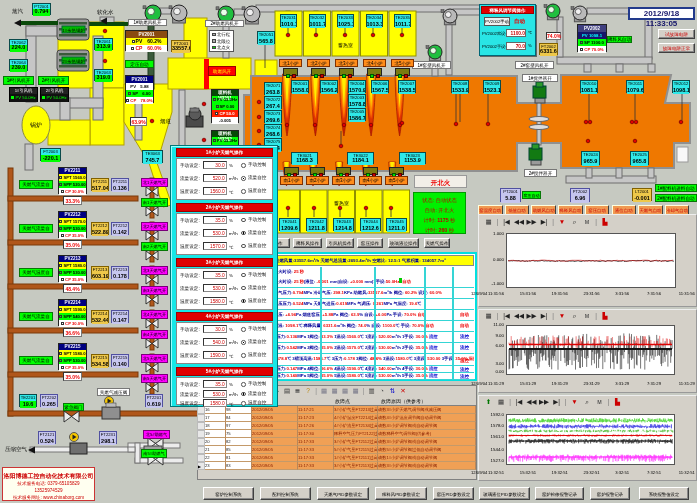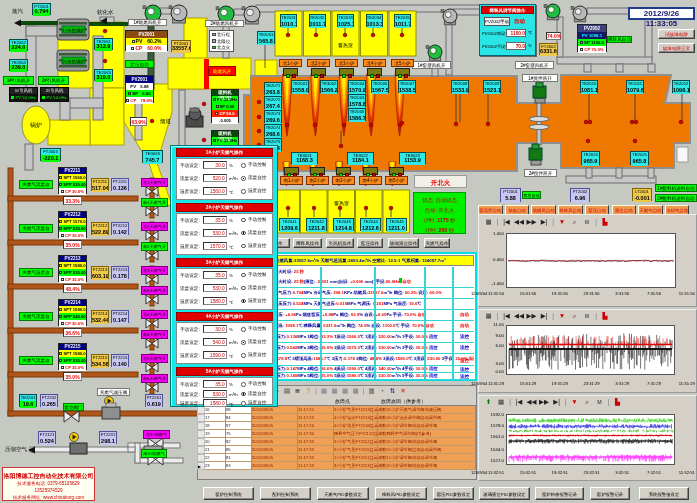--- a/index.html
+++ b/index.html
@@ -551,21 +551,21 @@
     <div class="ab " style="left:388px;top:238px;width:31px;height:10px;background:#d4d0c8;border:1px solid #404040;border-top-color:#fff;border-left-color:#fff;box-shadow:inset -1px -1px 0 #888;color:#000;font-size:4.6px;line-height:10px;text-align:center;overflow:hidden">玻璃液位操作</div>
     <div class="ab " style="left:424px;top:238px;width:26px;height:10px;background:#d4d0c8;border:1px solid #404040;border-top-color:#fff;border-left-color:#fff;box-shadow:inset -1px -1px 0 #888;color:#000;font-size:4.6px;line-height:10px;text-align:center;overflow:hidden">天燃气操作</div>
     <div class="ab " style="left:478.0px;top:205px;width:24.5px;height:10px;background:#f09a52;border:1px solid #404040;border-top-color:#ffd;border-left-color:#ffd;color:#c00;font-size:4.4px;line-height:10px;text-align:center;overflow:hidden">窑温度自动</div>
     <div class="ab " style="left:504.7px;top:205px;width:24.5px;height:10px;background:#f09a52;border:1px solid #404040;border-top-color:#ffd;border-left-color:#ffd;color:#c00;font-size:4.4px;line-height:10px;text-align:center;overflow:hidden">低值自动</div>
     <div class="ab " style="left:531.4px;top:205px;width:24.5px;height:10px;background:#f09a52;border:1px solid #404040;border-top-color:#ffd;border-left-color:#ffd;color:#c00;font-size:4.4px;line-height:10px;text-align:center;overflow:hidden">助燃风自动</div>
     <div class="ab " style="left:558.1px;top:205px;width:24.5px;height:10px;background:#f09a52;border:1px solid #404040;border-top-color:#ffd;border-left-color:#ffd;color:#c00;font-size:4.4px;line-height:10px;text-align:center;overflow:hidden">稀释风自动</div>
     <div class="ab " style="left:584.8px;top:205px;width:24.5px;height:10px;background:#f09a52;border:1px solid #404040;border-top-color:#ffd;border-left-color:#ffd;color:#c00;font-size:4.4px;line-height:10px;text-align:center;overflow:hidden">窑压自动</div>
     <div class="ab " style="left:611.5px;top:205px;width:24.5px;height:10px;background:#f09a52;border:1px solid #404040;border-top-color:#ffd;border-left-color:#ffd;color:#c00;font-size:4.4px;line-height:10px;text-align:center;overflow:hidden">液位自动</div>
     <div class="ab " style="left:638.2px;top:205px;width:24.5px;height:10px;background:#f09a52;border:1px solid #404040;border-top-color:#ffd;border-left-color:#ffd;color:#c00;font-size:4.4px;line-height:10px;text-align:center;overflow:hidden">天燃气自动</div>
     <div class="ab " style="left:664.9px;top:205px;width:24.5px;height:10px;background:#f09a52;border:1px solid #404040;border-top-color:#ffd;border-left-color:#ffd;color:#c00;font-size:4.4px;line-height:10px;text-align:center;overflow:hidden">冷却气自动</div>
-    <div class="ab " style="left:628px;top:7px;width:67px;height:13px;background:#fff;border:2px solid #223a8c;color:#16166a;font-weight:bold;font-size:8px;line-height:10px;text-align:center">2012/9/26 11:33:05</div>
+    <div class="ab " style="left:628px;top:7px;width:67px;height:13px;background:#fff;border:2px solid #223a8c;color:#16166a;font-weight:bold;font-size:8px;line-height:10px;text-align:center">2012/9/18 11:33:05</div>
     <div class="ab " style="left:658px;top:29px;width:37px;height:10px;background:#d4d0c8;border:1px solid #404040;border-top-color:#fff;border-left-color:#fff;box-shadow:inset -1px -1px 0 #888;color:#c00;font-size:4.6px;line-height:10px;text-align:center;overflow:hidden">试故障电阱</div>
     <div class="ab " style="left:658px;top:43px;width:37px;height:10px;background:#d4d0c8;border:1px solid #404040;border-top-color:#fff;border-left-color:#fff;box-shadow:inset -1px -1px 0 #888;color:#c00;font-size:4.6px;line-height:10px;text-align:center;overflow:hidden">故障电阱正常</div>
     <div class="ab " style="left:19px;top:180px;width:34px;height:9px;background:#00ff00;border:1px solid #067806;color:#000;font-size:4.6px;line-height:8px;text-align:center;overflow:hidden;">天燃气流量自动</div>
     <div class="ab " style="left:58px;top:167px;width:29px;height:27px;border:1px solid #222;background:#c8c8c8">
       <div style="height:6px;background:#000080;color:#fff;font-size:4.5px;line-height:6px;text-align:center;font-weight:bold">PV2211</div>
       <div style="height:7px;background:#ffff00;color:#000;font-size:4.2px;line-height:7px;text-align:center;font-weight:bold;overflow:hidden"><span style="display:inline-block;width:3px;height:3px;background:#ff0;border:1px solid #333;margin-right:1px"></span>SPT 1560.0</div>
       <div style="height:7px;background:#00ff00;color:#000;font-size:4.2px;line-height:7px;text-align:center;font-weight:bold;overflow:hidden"><span style="display:inline-block;width:3px;height:3px;background:#0f0;border:1px solid #333;margin-right:1px"></span>SPP 520.00</div>
       <div style="height:7px;background:#ffffff;color:#e00;font-size:4.2px;line-height:7px;text-align:center;font-weight:bold;overflow:hidden"><span style="display:inline-block;width:3px;height:3px;background:#fff;border:1px solid #333;margin-right:1px"></span>CP 30.0%</div>
     </div>
     <div class="ab " style="left:63px;top:196px;width:19px;height:9px;background:#fff;border:1px solid #777;border-top-color:#333;border-left-color:#333;color:#e00;font-weight:bold;font-size:5px;line-height:8px;text-align:center">33.3%</div>

